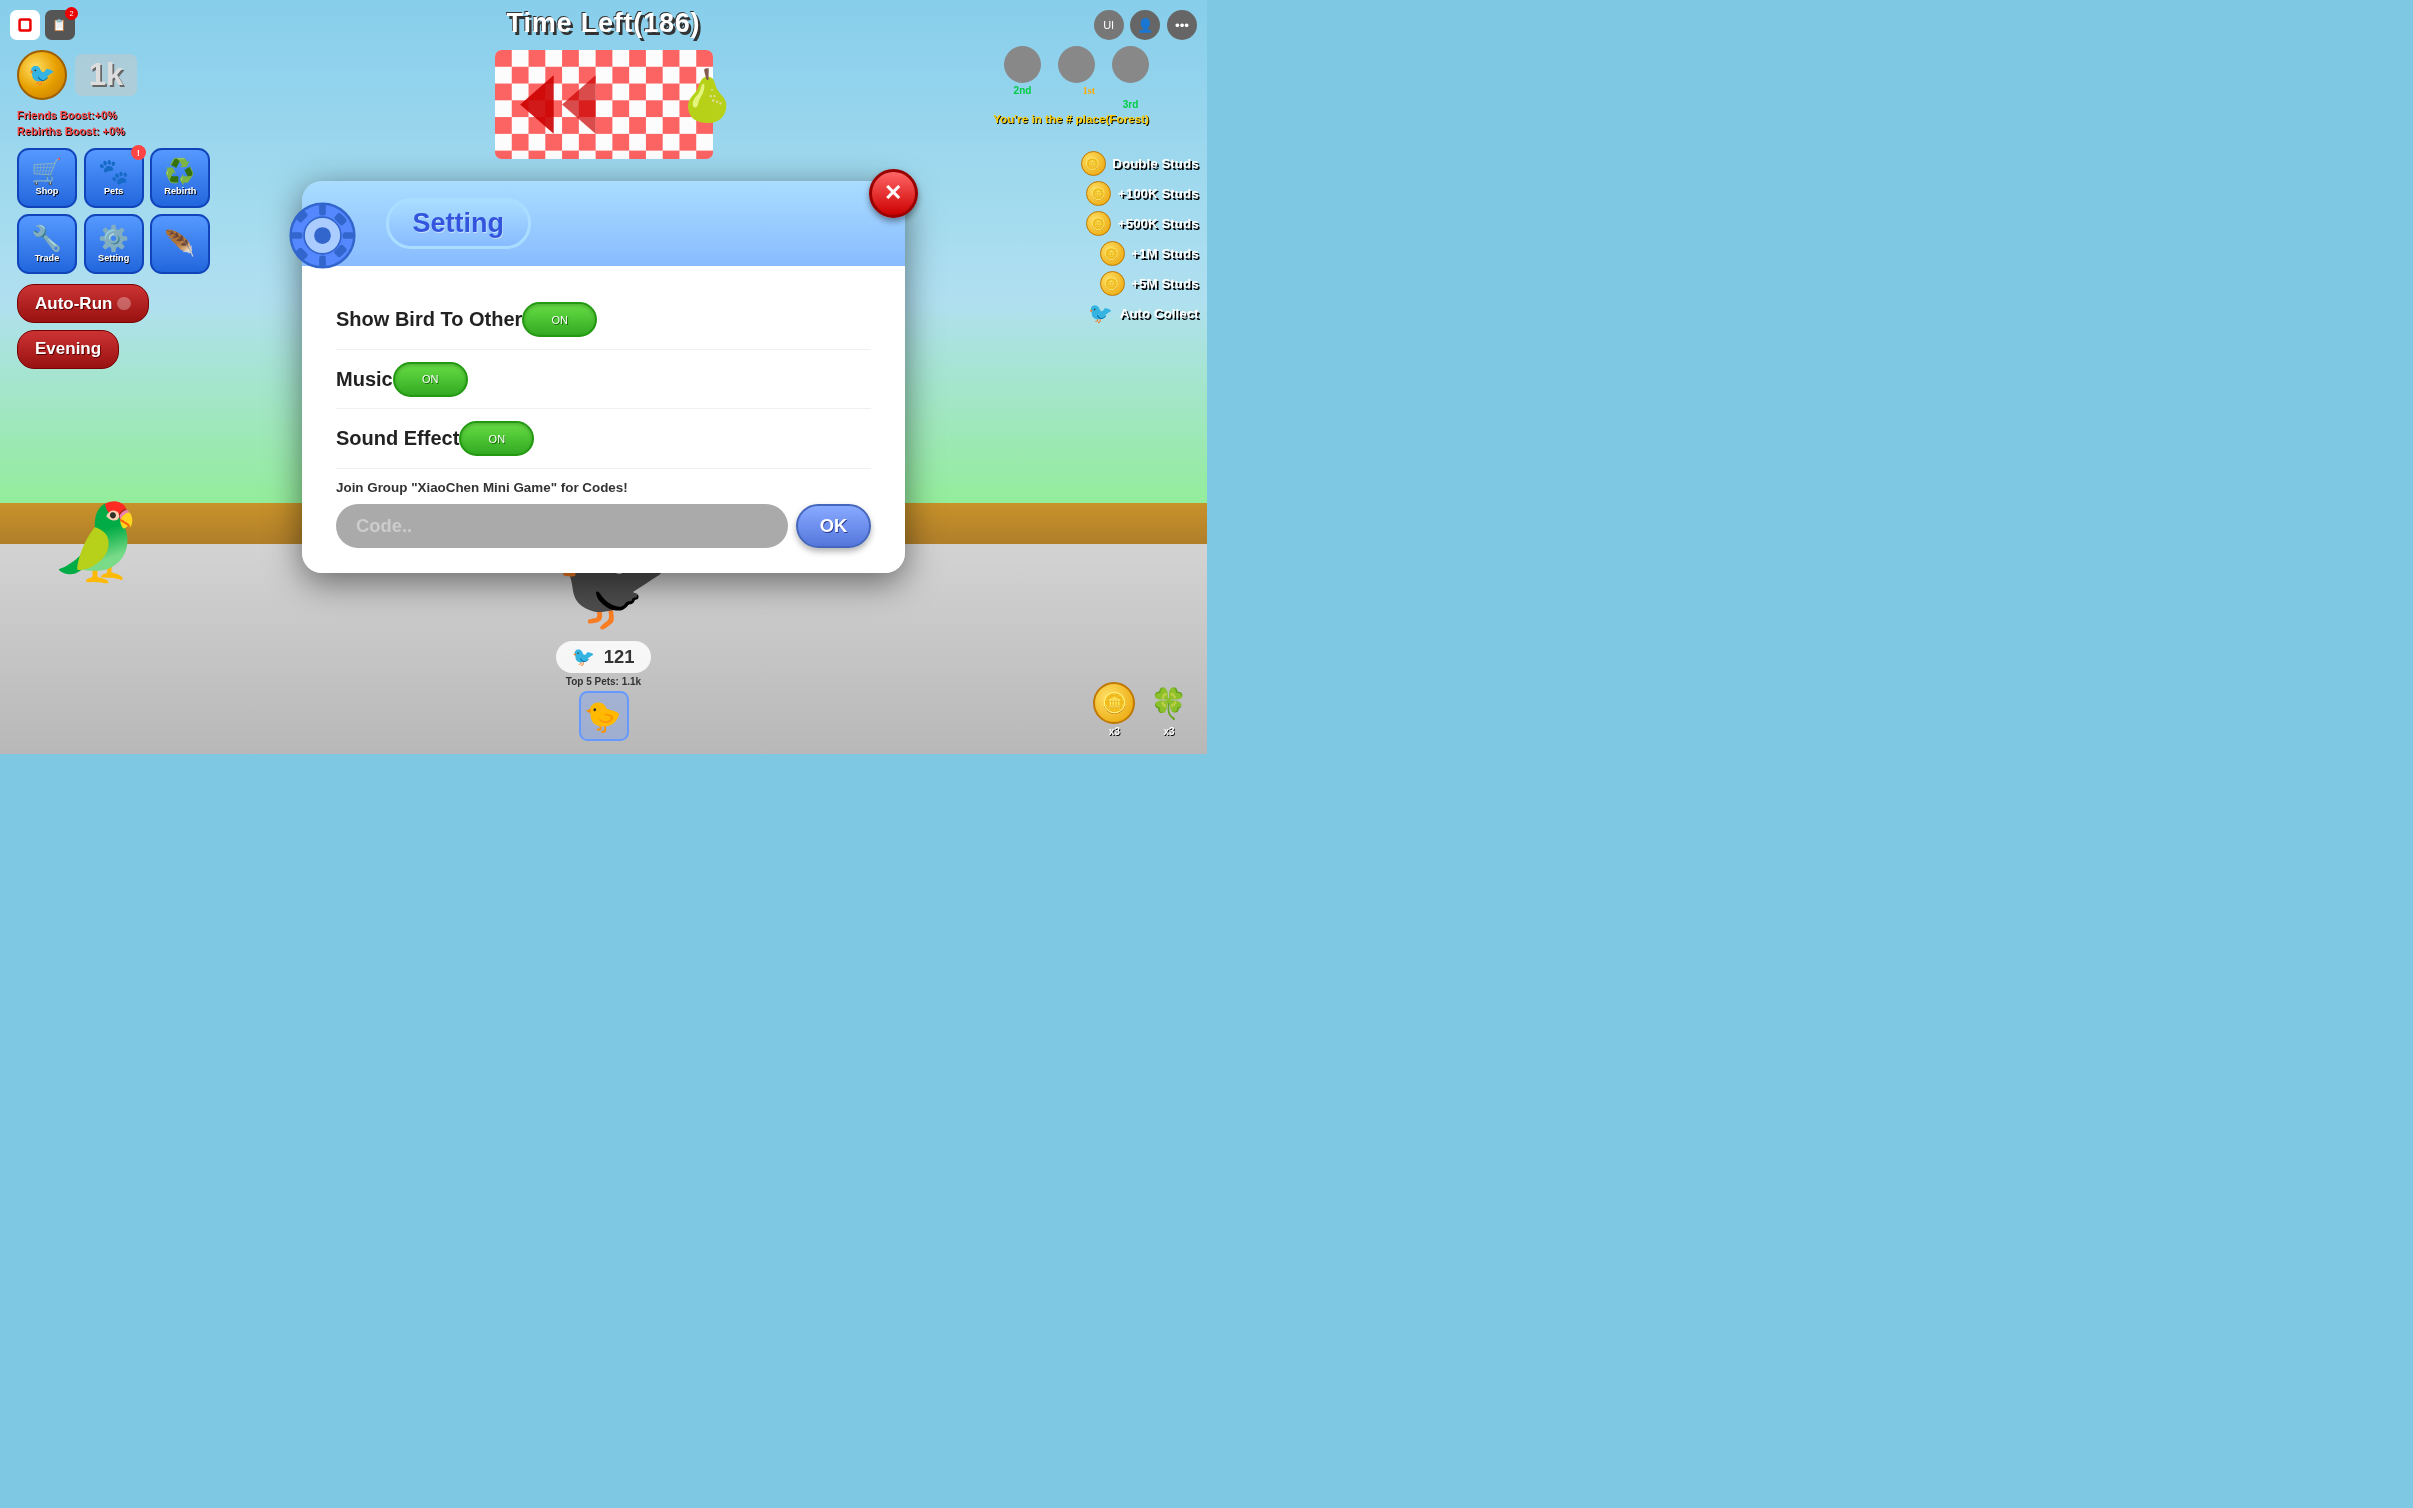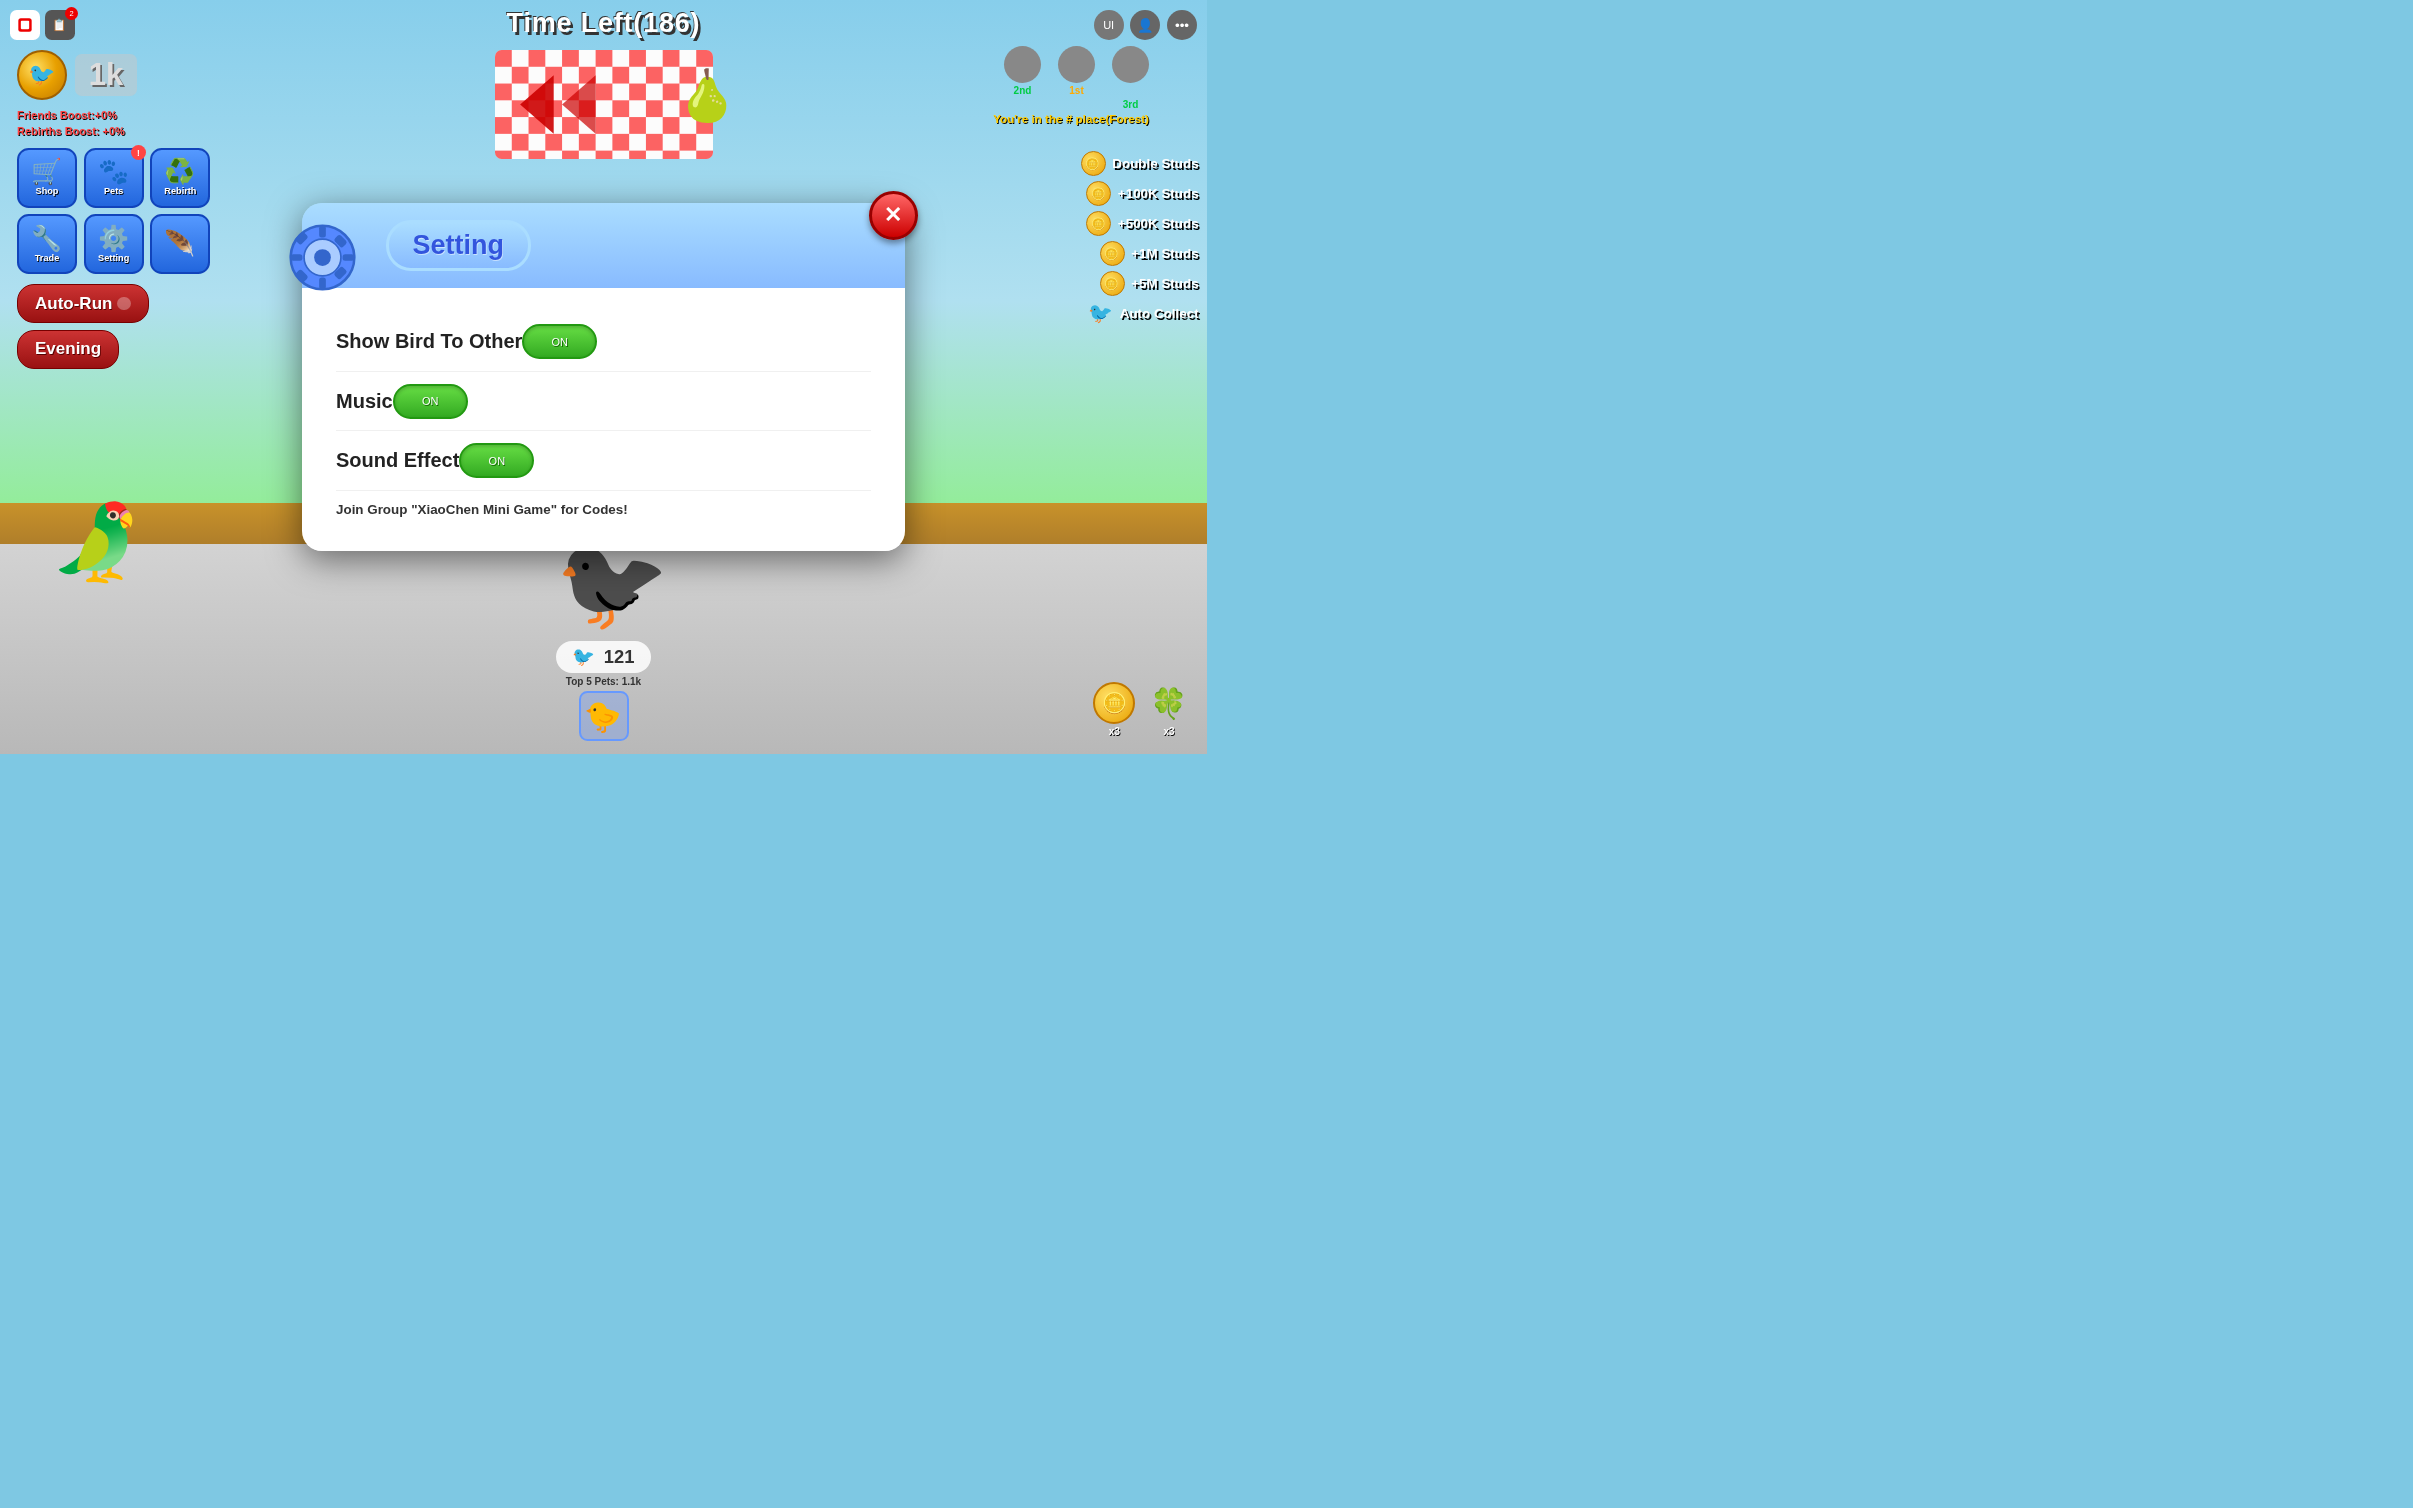--- a/index.html
+++ b/index.html
@@ -673,21 +673,21 @@
     <div class="top-icon-btn">•••</div>
   </div>
 </div>
 
 <div class="place-indicator">
   <div class="place-circles">
     <div style="display:flex;flex-direction:column;align-items:center;gap:1.7px;">
       <div class="place-circle"></div>
       <span class="place-label place-2nd">2nd</span>
     </div>
-    <div style="display:flex;flex-direction:column;align-items:center;gap:1.7px;">
+    <div style="display:flex;flex-direction:column;align-items:flex-end;gap:1.7px;font-family:Liberation Serif, serif;">
       <div class="place-circle"></div>
       <span class="place-label place-1st">1st</span>
     </div>
     <div style="display:flex;flex-direction:column;align-items:center;gap:16px;">
       <div class="place-circle"></div>
       <span class="place-label place-3rd">3rd</span>
     </div>
   </div>
   <div class="place-text">You're in the # place(Forest)</div>
 </div>
@@ -842,16 +842,20 @@
 
       <div class="setting-row">
         <span class="setting-label">Sound Effect</span>
         <div class="toggle-btn">
           <span class="toggle-label">ON</span>
         </div>
       </div>
 
       <div class="group-text">Join Group "XiaoChen Mini Game" for Codes!</div>
 
+      <div class="code-row">
+        <input type="text" class="code-input" placeholder="Code.." style="">
+        <button class="ok-btn">OK</button>
+      </div>
     </div>
   </div>
 </div>
 
 
 </body></html>

